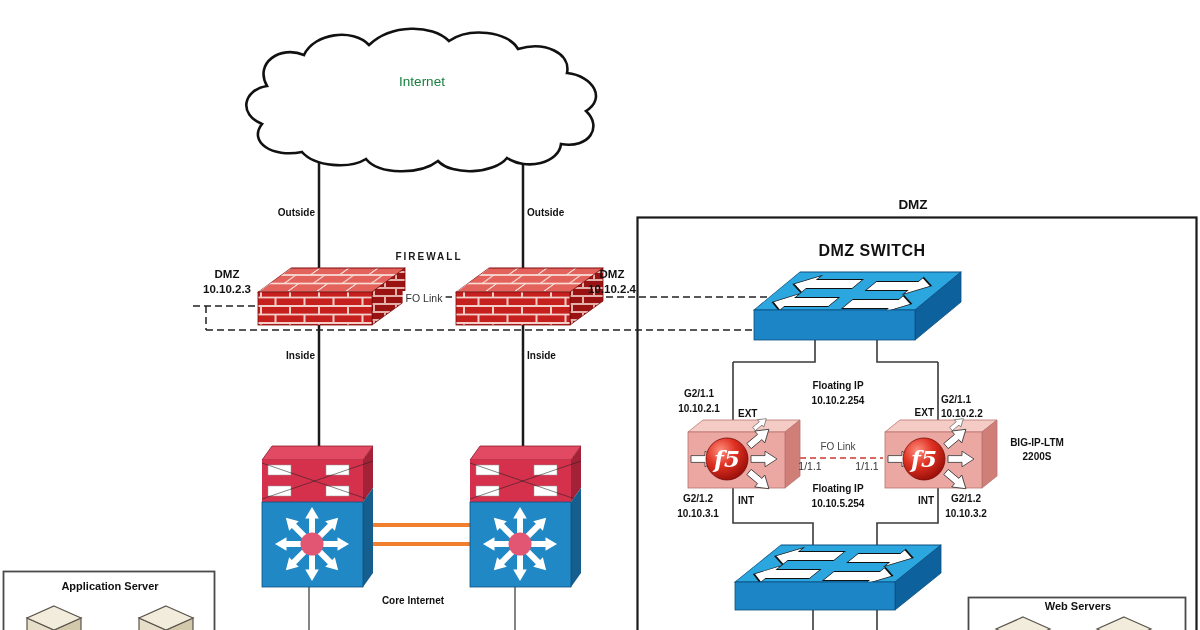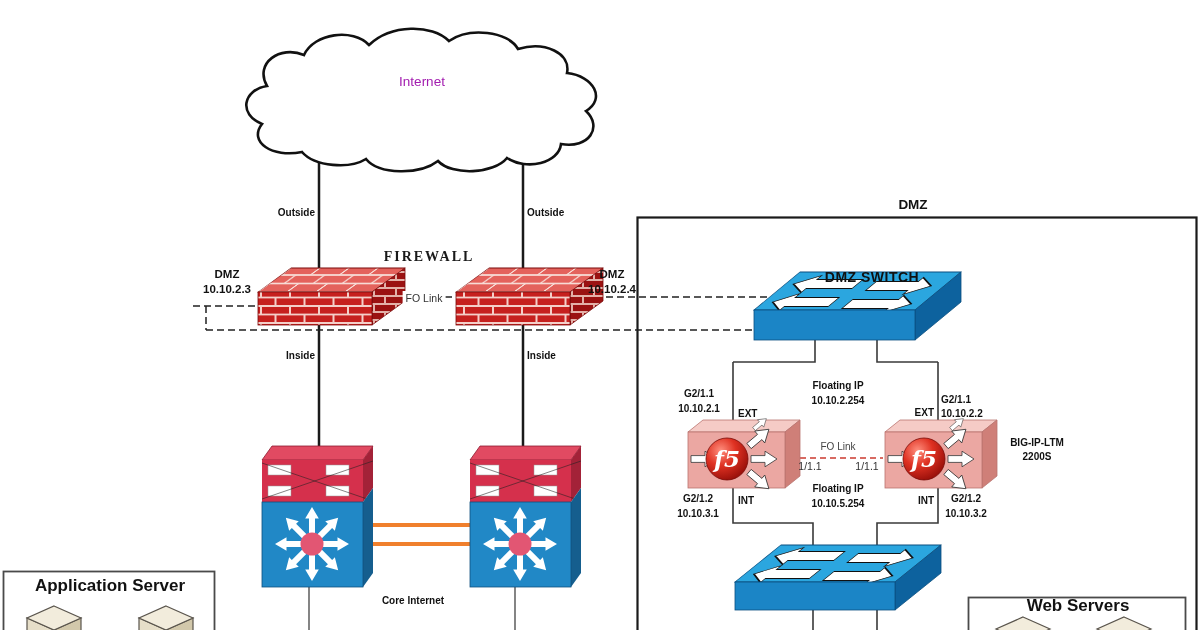--- a/index.html
+++ b/index.html
@@ -4,23 +4,23 @@
 <style>
   html,body{margin:0;padding:0;background:#fff;}
   .stage{position:relative;width:1200px;height:630px;background:#ffffff;overflow:hidden;
          font-family:"Liberation Sans",sans-serif;}
   .stage svg{position:absolute;left:0;top:0;}
   .lbl{position:absolute;font-family:"Liberation Sans",sans-serif;font-size:10px;font-weight:bold;
        color:#111;white-space:nowrap;line-height:14.5px;}
   .ctr{transform:translateX(-50%);text-align:center;}
   .rgt{transform:translateX(-100%);text-align:right;}
   .reg{font-weight:normal;color:#333;}
-  .mono{font-family:Liberation Serif, serif;letter-spacing:2px;font-size:14px;color:#1a1a1a;}
+  .mono{font-family:Liberation Sans, sans-serif;letter-spacing:2px;font-size:10px;color:#1a1a1a;}
   .big{font-size:13.5px;}
-  .mid{font-size:17px;}
+  .mid{font-size:11px;}
   .small{font-size:10.5px;}
   .whitebg{background:#fff;padding:0 3px;}
   .ls1{letter-spacing:0.5px;}
 </style>
 </head>
 <body>
 
 <div class="stage">
 
 <svg width="1200" height="630" viewBox="0 0 1200 630">
@@ -227,21 +227,21 @@
     </g>
     <g>
       <polygon points="1023,617 1050,629 1023,641 996,629" fill="#F2ECDC"></polygon>
     </g>
     <g>
       <polygon points="1124,617 1151,629 1124,641 1097,629" fill="#F2ECDC"></polygon>
     </g>
   </g>
 </svg>
 
-<div class="lbl ctr big reg" style="left:422px;top:75px;color:#a21caf;">Internet</div>
+<div class="lbl ctr big reg" style="left:422px;top:75px;color:#15803d;">Internet</div>
 
 <div class="lbl rgt" style="left:315px;top:206px;">Outside</div>
 <div class="lbl" style="left:527px;top:206px;">Outside</div>
 
 <div class="lbl ctr mono" style="left:429px;top:250px;">FIREWALL</div>
 
 <div class="lbl ctr" style="left:227px;top:267px;line-height:15px;font-size:11.5px;">
   <div>DMZ</div>
   <div>10.10.2.3</div>
 </div>
@@ -249,21 +249,21 @@
   <div>DMZ</div>
   <div>10.10.2.4</div>
 </div>
 
 <div class="lbl ctr small reg whitebg" style="left:424px;top:291px;">FO Link</div>
 
 <div class="lbl rgt" style="left:315px;top:349px;">Inside</div>
 <div class="lbl" style="left:527px;top:349px;">Inside</div>
 
 <div class="lbl ctr big" style="left:913px;top:198px;">DMZ</div>
-<div class="lbl ctr ls1" style="left:872px;top:270px;font-size:14px;">DMZ SWITCH</div>
+<div class="lbl ctr ls1" style="left:872px;top:244px;font-size:16px;">DMZ SWITCH</div>
 
 <div class="lbl ctr" style="left:699px;top:387px;">
   <div>G2/1.1</div>
   <div>10.10.2.1</div>
 </div>
 <div class="lbl" style="left:738px;top:407px;">EXT</div>
 
 <div class="lbl ctr" style="left:838px;top:379px;">
   <div>Floating IP</div>
   <div>10.10.2.254</div>

